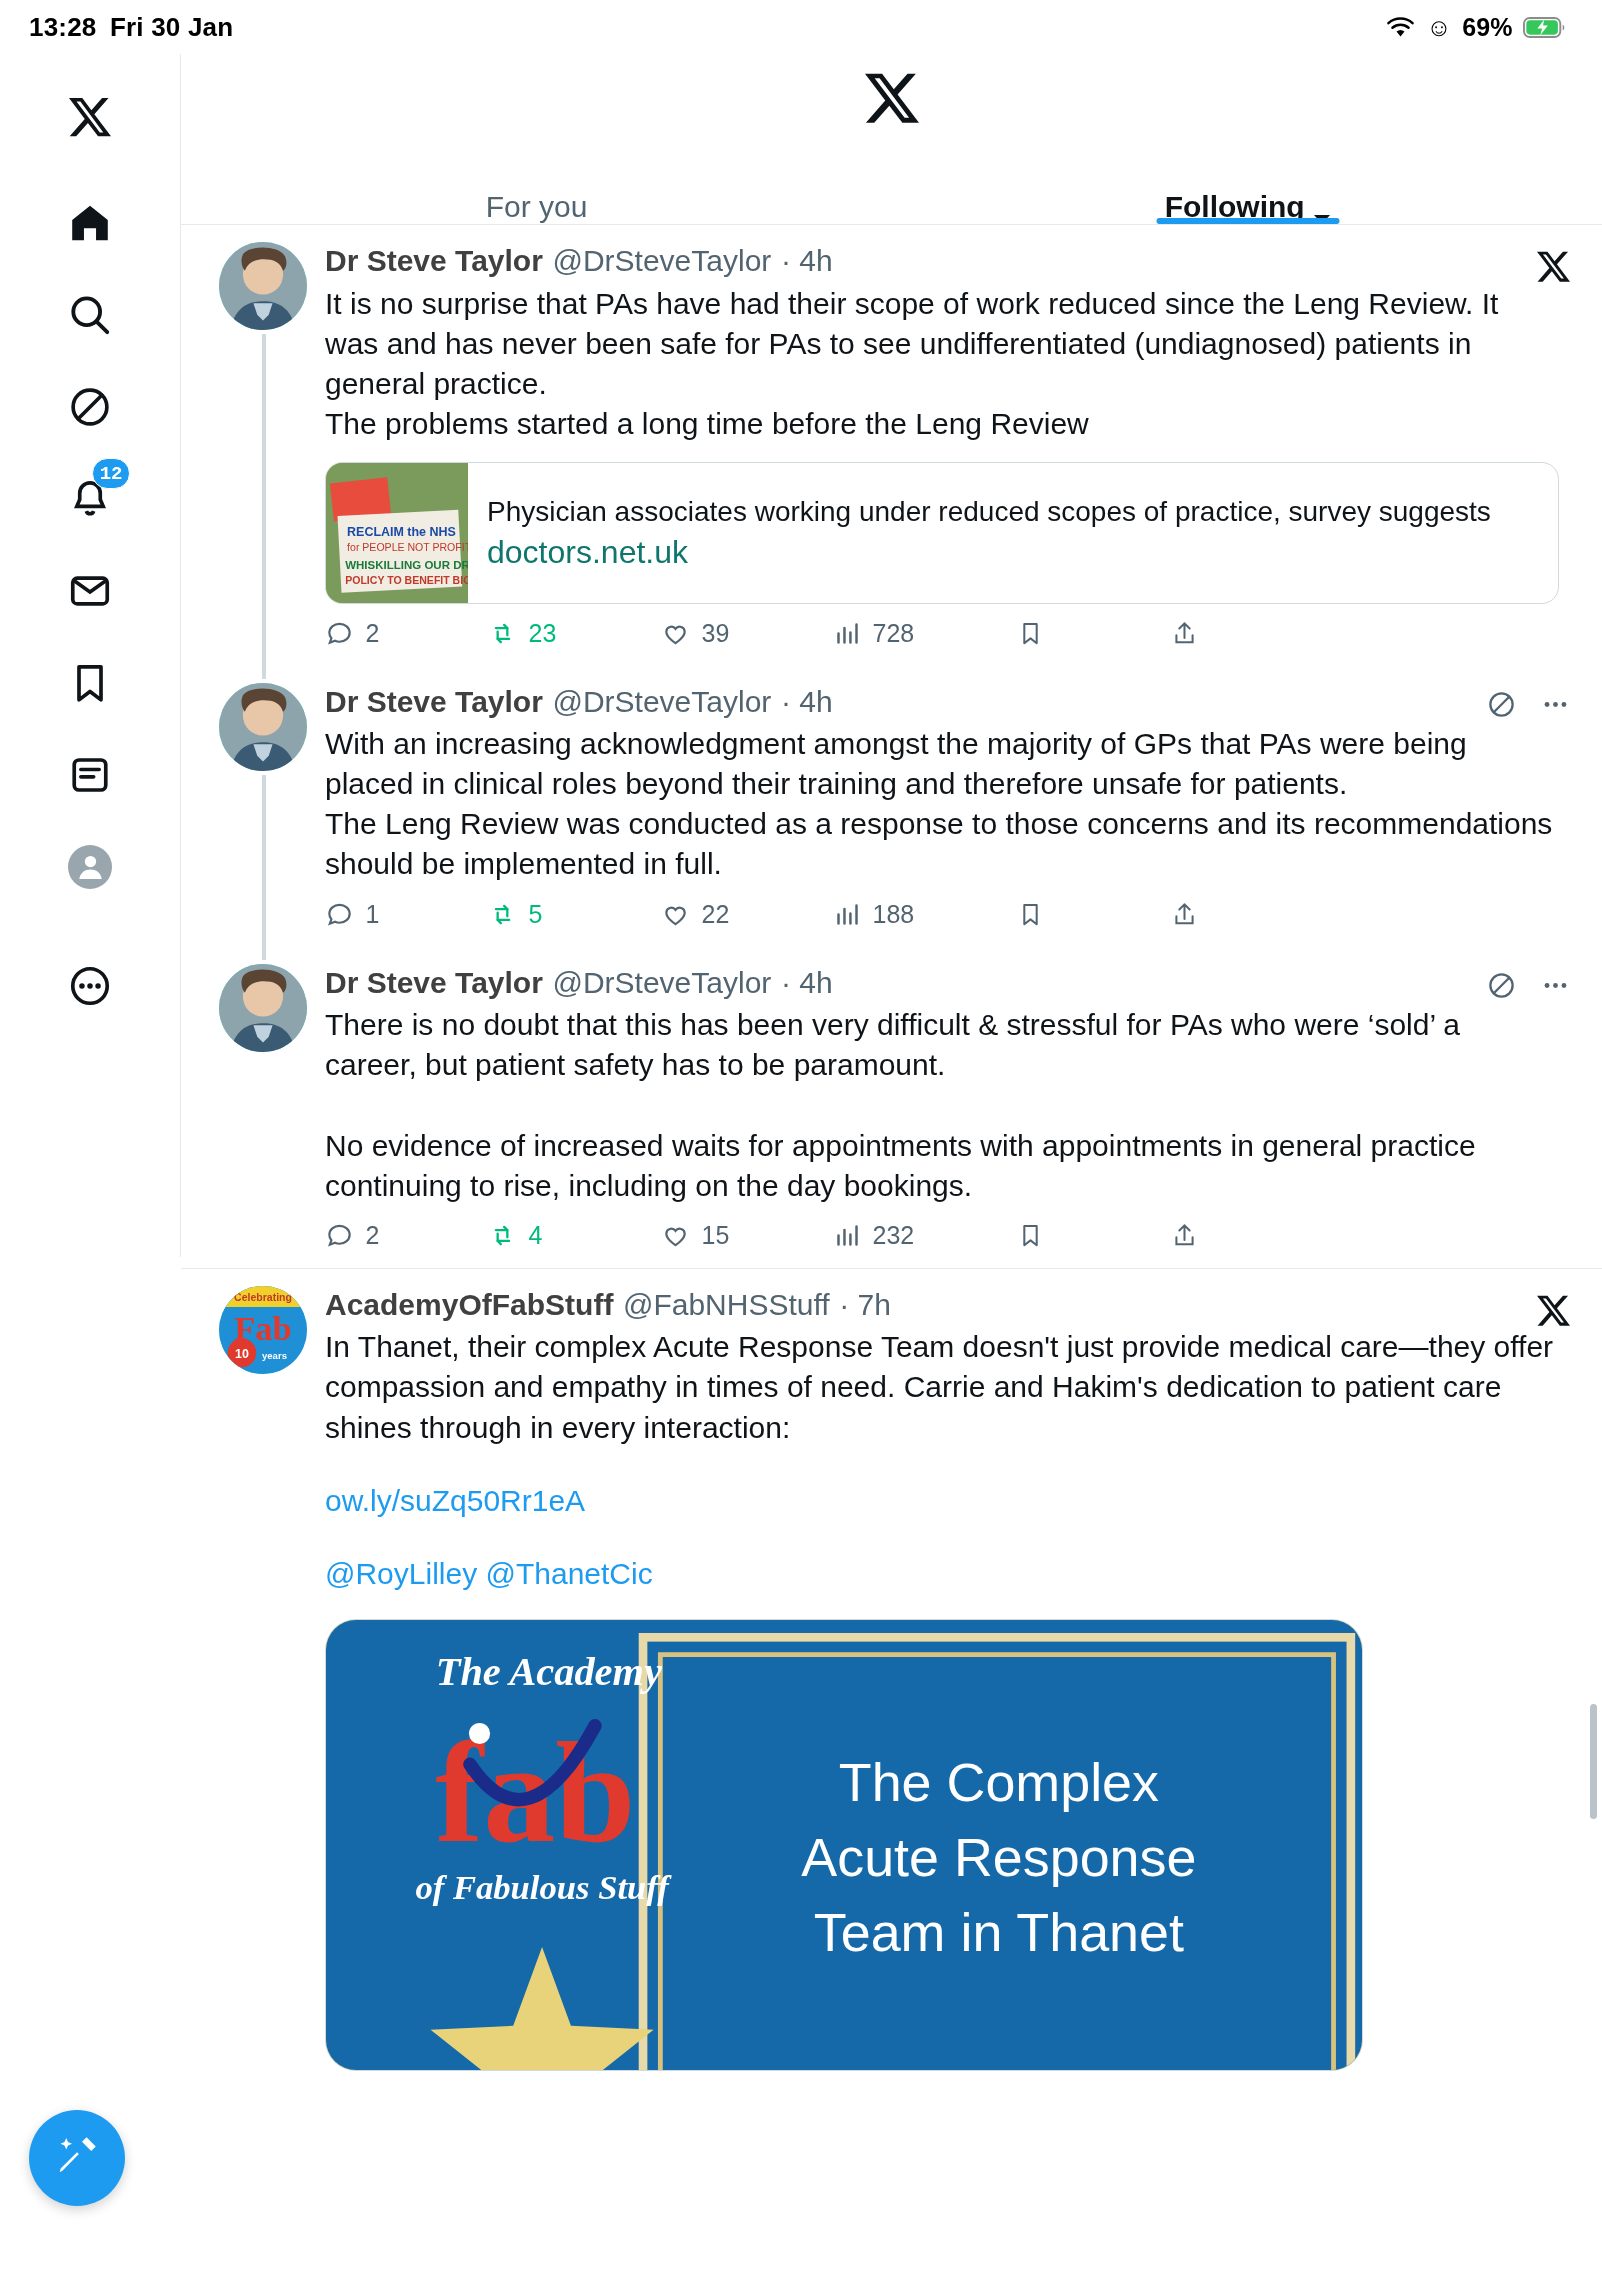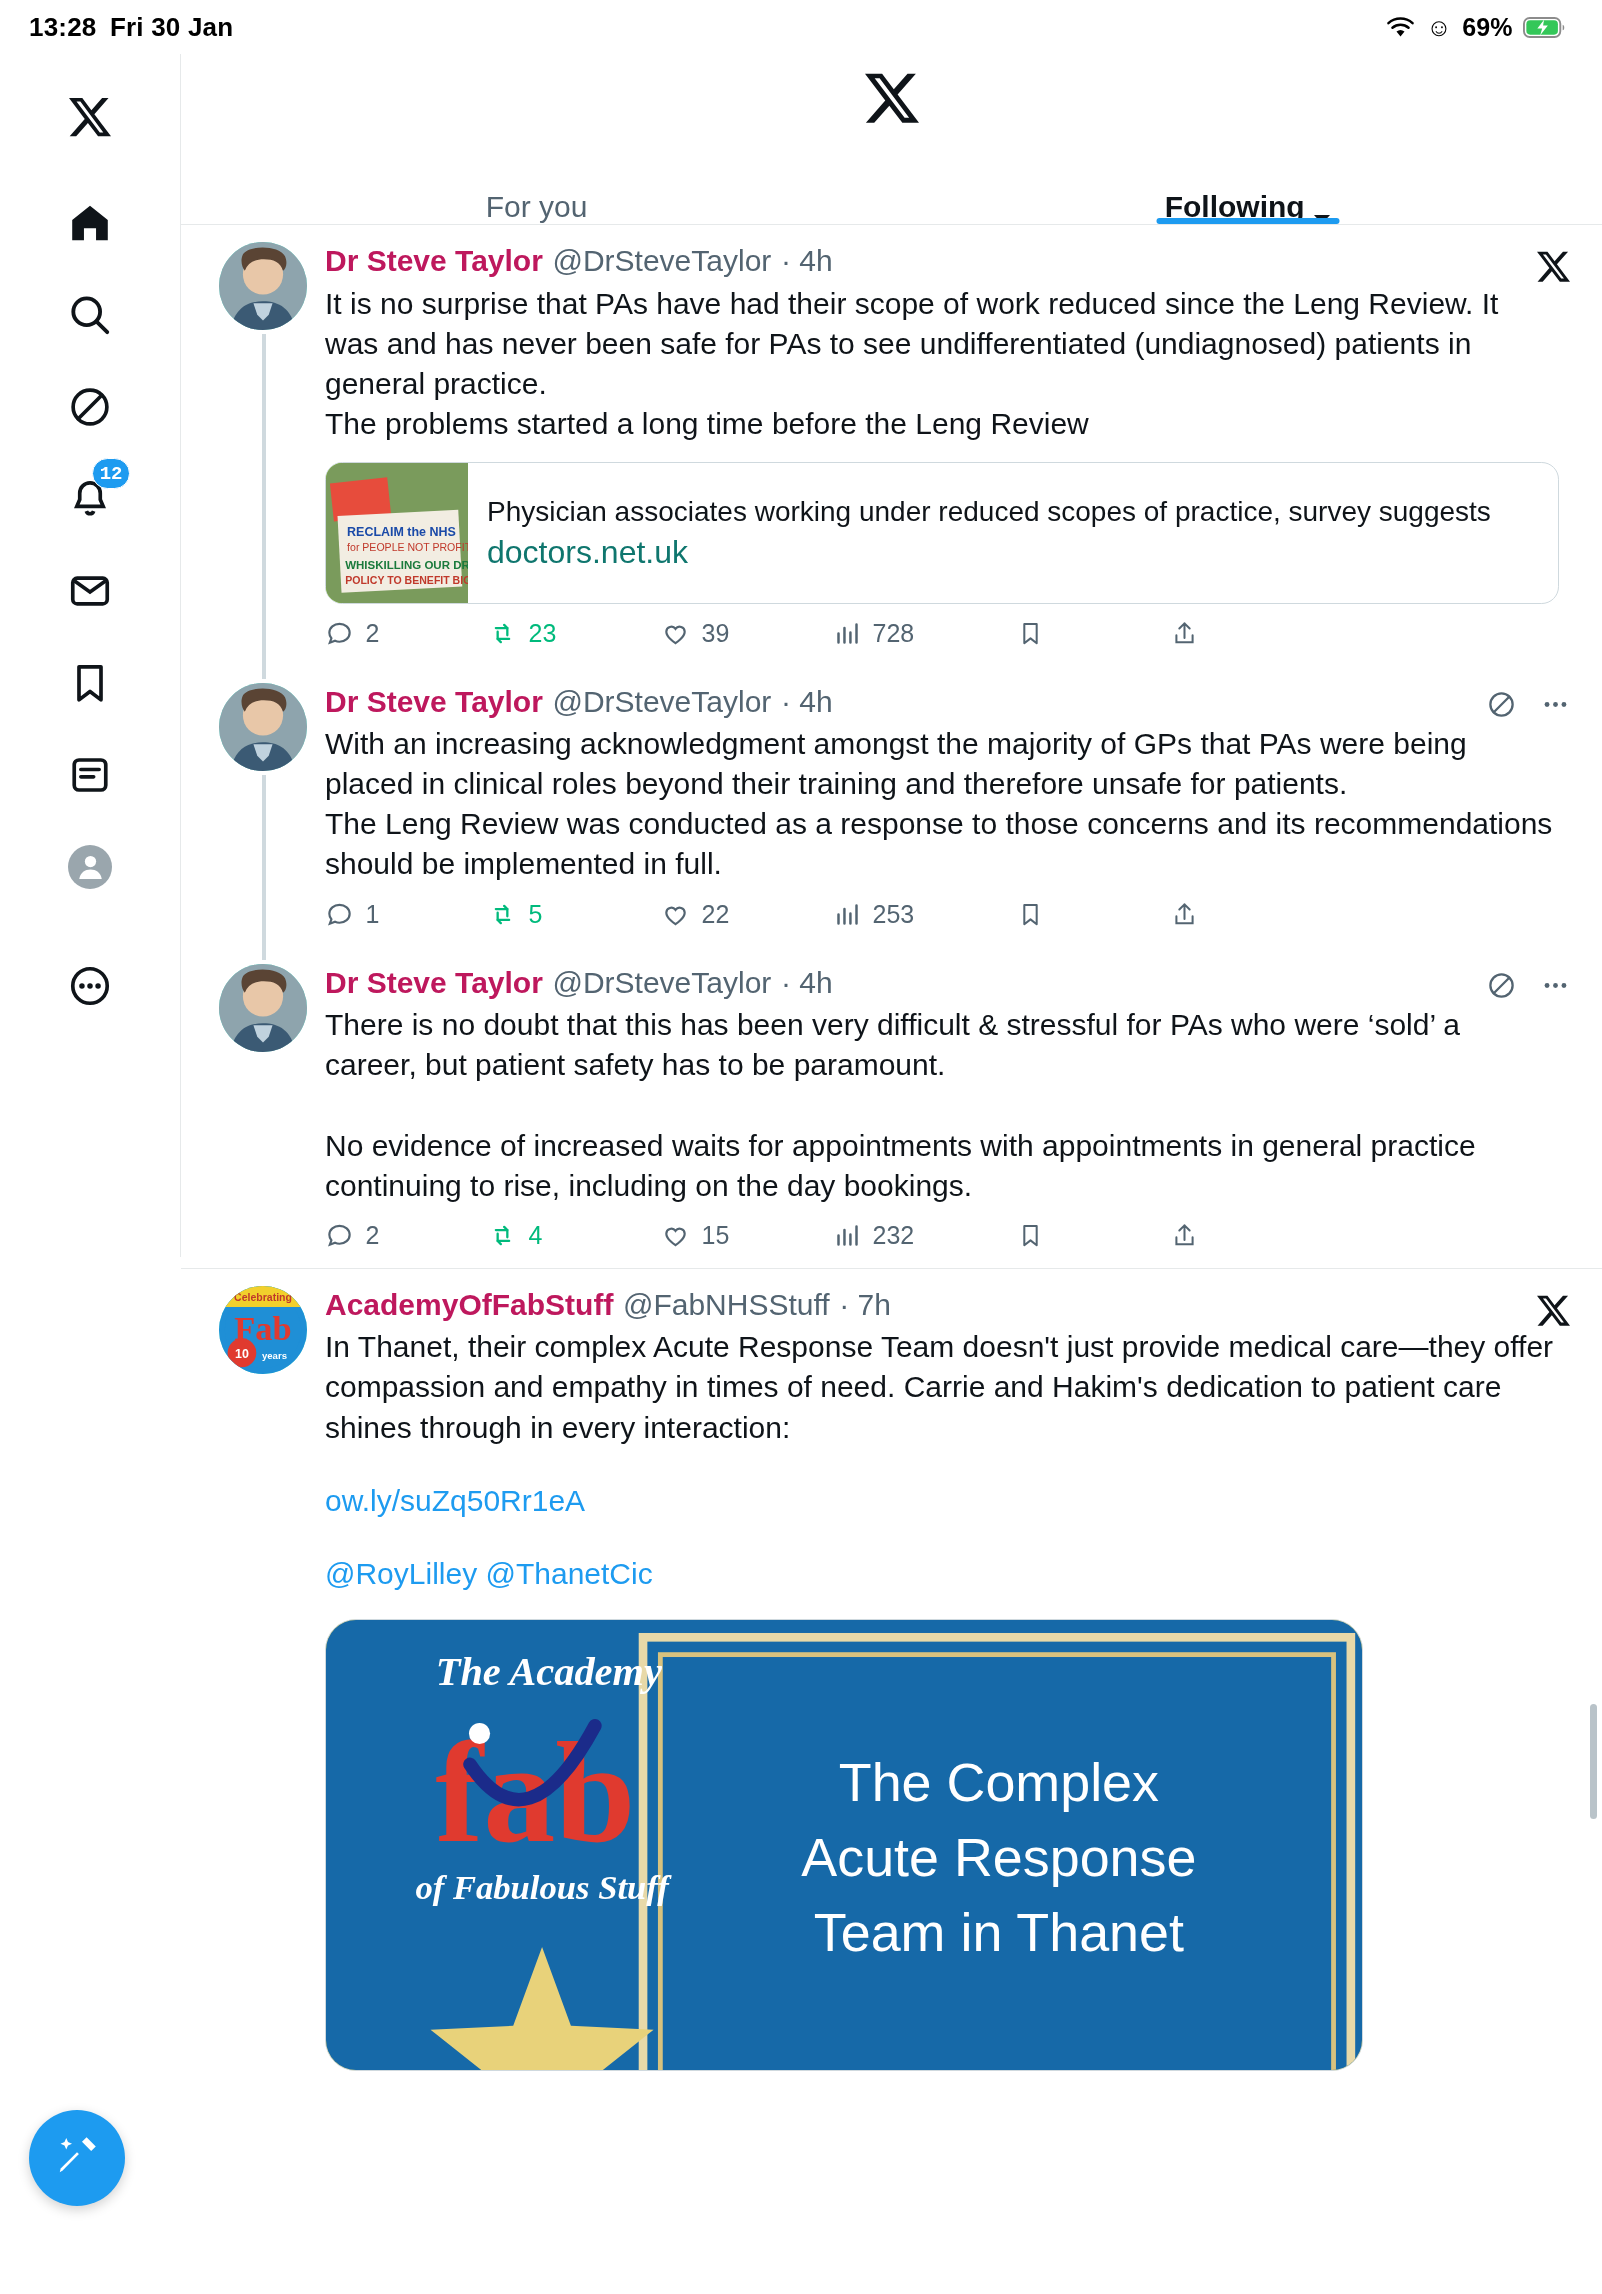--- a/index.html
+++ b/index.html
@@ -91,21 +91,21 @@
   .av-col { width:106px; flex:0 0 106px; position:relative; }
   .avatar {
     width:88px;height:88px;border-radius:50%;overflow:hidden;position:relative;
     background:#5eead4;
   }
   .thread-line {
     position:absolute; left:43px; top:92px; bottom:-13.4px; width:3.8px; background:#cfd9de;
   }
   .body { flex:1; min-width:0; padding-right: 5.8px; }
   .name-row { display:flex; align-items:baseline; gap:9.6px; font-size:30px; line-height:1.25;}
-  .dname { font-weight:700; color:#be185d; }
+  .dname { font-weight:700; color:#404040; }
   .handle, .dot-time { color:#536471; font-weight:400; }
   .row-right { position:absolute; right:33px; top:25px; display:flex; align-items:center; gap:25px; }
   .text {
     font-size:30px; line-height:1.34; color:#0f1419; margin-top:3.8px;
     white-space:pre-wrap; word-wrap:break-word;
   }
   .link-blue { color:#1d9bf0; }
   .spacer-line { height: 29px; }
 
   
@@ -413,21 +413,21 @@
           <div class="act like">
             <svg width="29" height="29" viewBox="0 0 24 24">
                 <path d="M12 20s-7.6-4.8-7.6-9.5A4.2 4.2 0 0 1 12 8.1a4.2 4.2 0 0 1 7.6 2.4C19.6 15.2 12 20 12 20z" fill="none" stroke="#536471" stroke-width="1.8"></path>
               </svg>
             <span>22</span>
           </div>
           <div class="act views">
             <svg width="27" height="27" viewBox="0 0 24 24">
                 <path d="M4 20V12M9.3 20V7M14.6 20v-9M20 20V4" stroke="#536471" stroke-width="2.2" stroke-linecap="round"></path>
               </svg>
-            <span>253</span>
+            <span>188</span>
           </div>
           <div class="act bm">
             <svg width="27" height="27" viewBox="0 0 24 24">
                 <path d="M6.5 3.6h11v17l-5.5-4.3-5.5 4.3v-17z" fill="none" stroke="#536471" stroke-width="1.8" stroke-linejoin="round"></path>
               </svg>
           </div>
           <div class="act share">
             <svg width="27" height="27" viewBox="0 0 24 24">
                 <path d="M12 3v13M12 3 7.4 7.6M12 3l4.6 4.6" fill="none" stroke="#536471" stroke-width="1.8" stroke-linecap="round"></path>
                 <path d="M4.8 13.5v6.2h14.4v-6.2" fill="none" stroke="#536471" stroke-width="1.8" stroke-linecap="round"></path>

